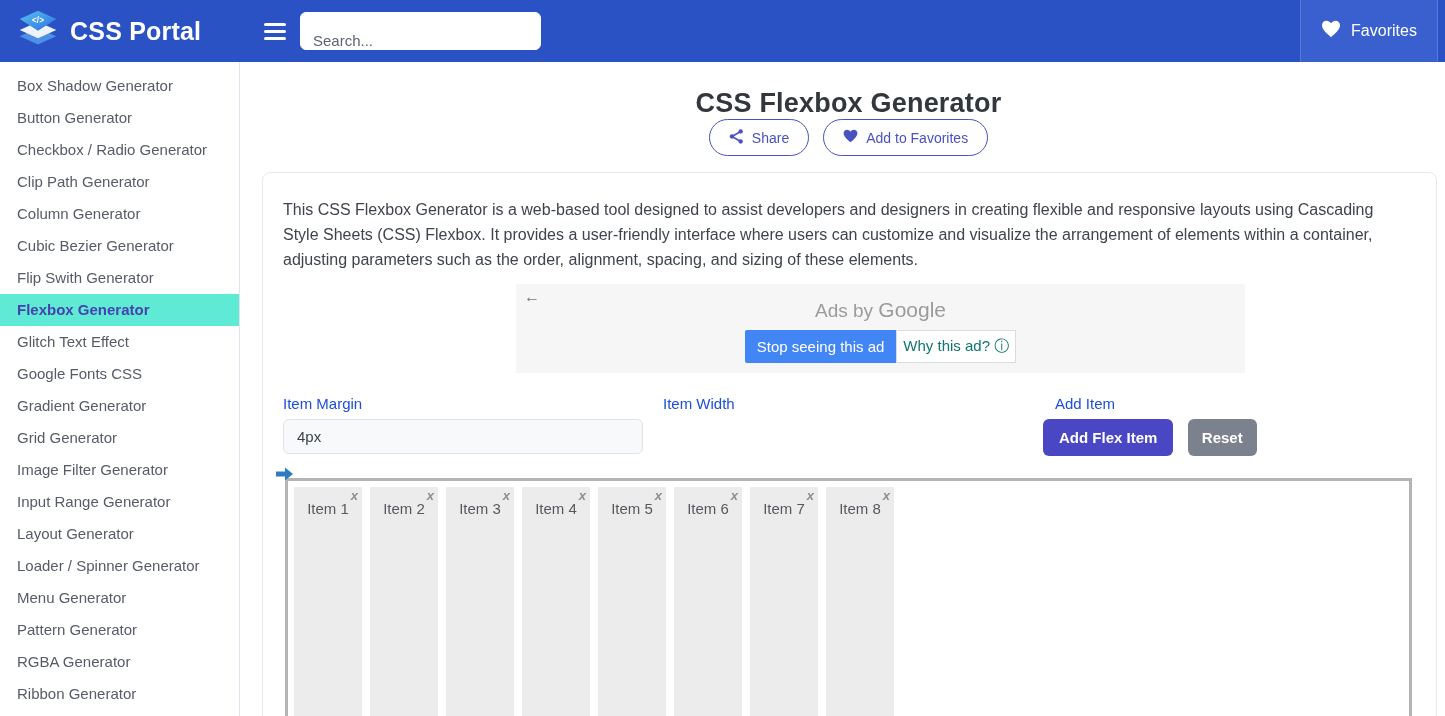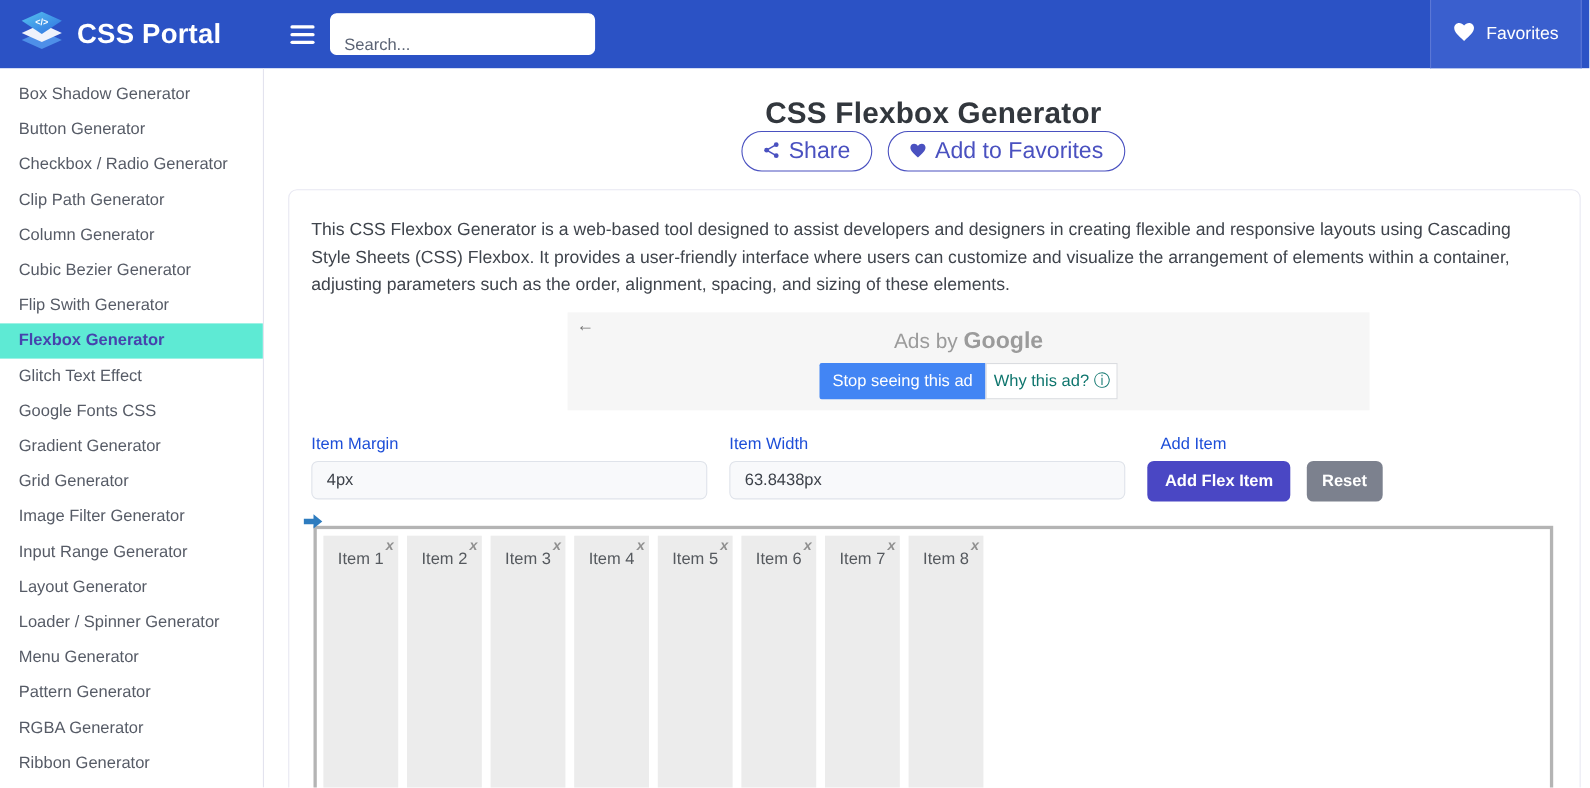--- a/index.html
+++ b/index.html
@@ -32,32 +32,32 @@
   .sidebar ul { list-style:none; }
   .sidebar li { padding:6px 20px 6px 17px; font-size:15px; color:#565b66; line-height:20px; cursor:pointer; }
   .sidebar li.active { background:#5eead4; color:#4643ad; font-weight:bold; }
 
   .main { flex:1; padding:0 8px 0 20px; }
   .title-row { margin-top:26px; display:flex; align-items:center; justify-content:space-between;flex-direction:column; }
   .title-row h1 { font-size:27px; color:#32373d; letter-spacing:.2px; }
   .title-actions { display:flex; gap:14px; }
   .pill { display:flex; align-items:center; gap:8px; height:37px; padding:0 19px;
     border:1px solid #4a51c0; border-radius:19px; background:#fff; color:#4a51c0;
-    font-size:21px; font-family:inherit; cursor:pointer; }
+    font-size:14px; font-family:inherit; cursor:pointer; }
 
   
   .card { margin-top:16px; margin-left:2px; border:1px solid #e8e8f2; border-radius:8px;
     padding:24px 20px; height:700px; }
   .description { font-size:16px; line-height:25px; color:#3f444c; max-width:1120px; }
 
   .ad { margin-top:12px; margin-left:233px; width:729px; height:89px; background:#f6f6f6;
     position:relative; text-align:center; }
   .ad-back { position:absolute; left:8px; top:4px; color:#757575; font-size:16px; cursor:pointer; }
   .ad-title { padding-top:14px; font-size:19px; color:#9b9b9b; }
-  .ad-title b { font-weight:700; font-size:21px; color:#9b9b9b; }
+  .ad-title b { font-weight:400; font-size:21px; color:#9b9b9b; }
   .ad-buttons { margin-top:8px; display:flex; justify-content:center; }
   .ad-stop { background:#4285f4; color:#fff; border:none; font-size:15px; padding:7px 12px;
     border-radius:2px 0 0 2px; font-family:inherit; cursor:pointer; }
   .ad-why { background:#fff; color:#0f766e; border:1px solid #dadce0; font-size:15px;
     padding:6px 6px; font-family:inherit; cursor:pointer; }
 
   
   .form-row { margin-top:22px; display:flex; align-items:flex-start; }
   .field { width:360px; margin-right:20px; }
   .field label { display:block; font-size:15px; color:#1d4ed8; margin-bottom:7px; }
@@ -195,21 +195,20 @@
         </div>
       </div>
 
       <div class="form-row">
         <div class="field">
           <label>Item Margin</label>
           <input value="4px" style="">
         </div>
         <div class="field">
           <label>Item Width</label>
-          <input value="63.8438px" style="">
         </div>
         <div class="field add-item">
           <label>Add Item</label>
           <div class="btns">
             <button class="btn-add">Add Flex Item</button>
             <button class="btn-reset">Reset</button>
           </div>
         </div>
       </div>
 

